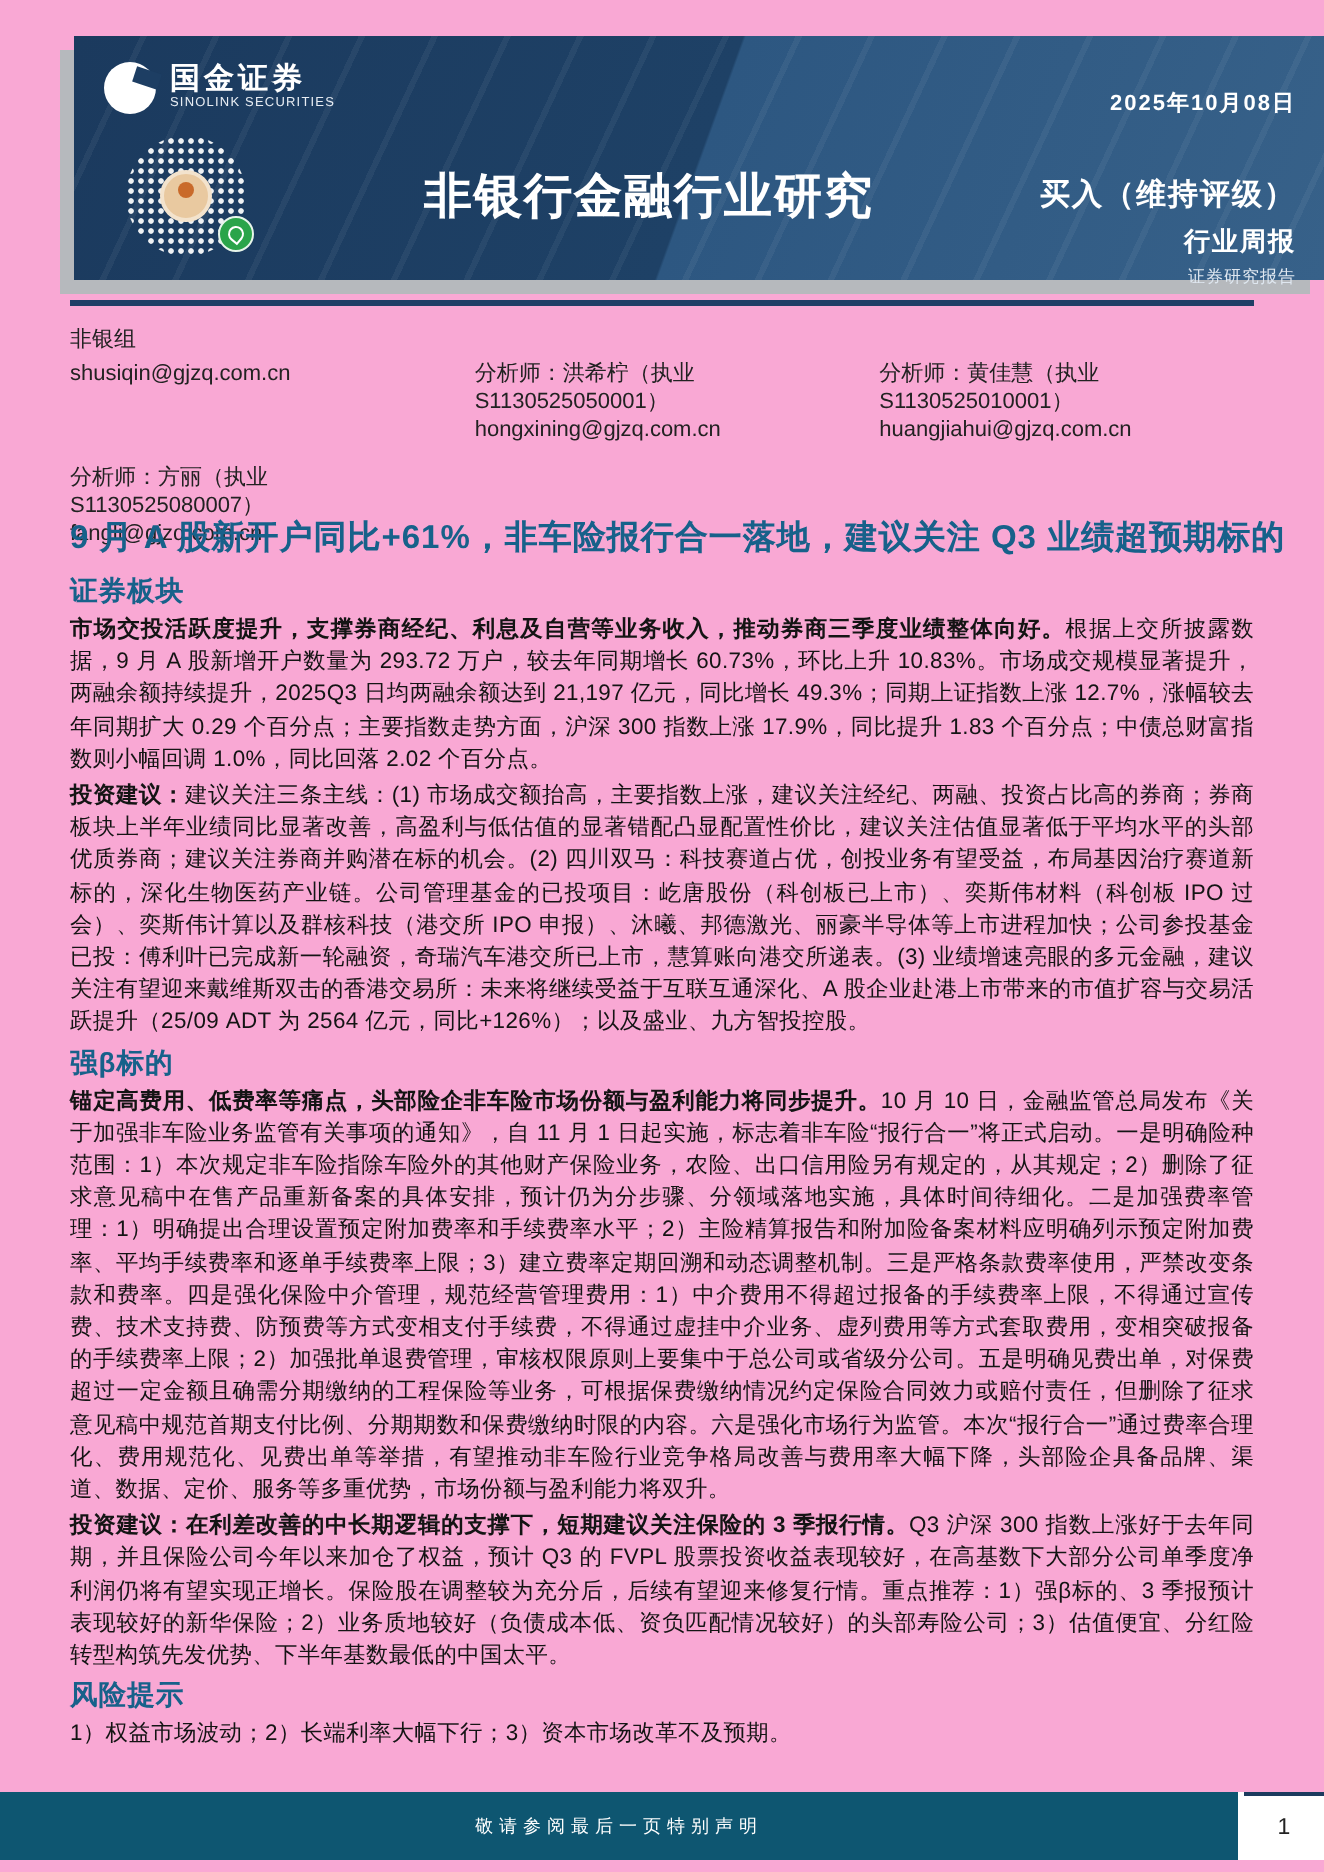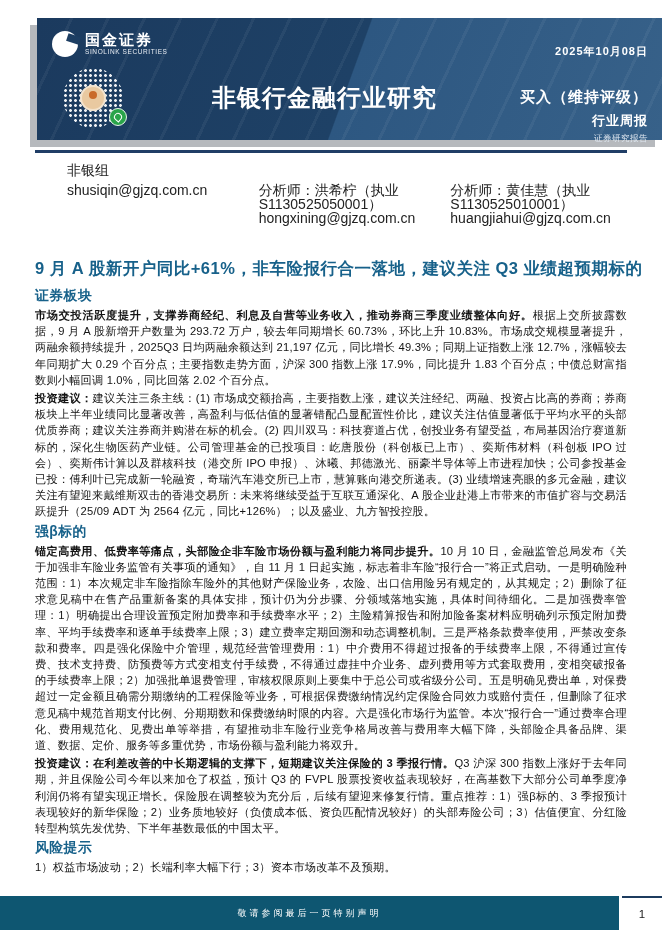--- a/index.html
+++ b/index.html
@@ -1,18 +1,18 @@
 <!DOCTYPE html>
 <html><head>
 <meta charset="utf-8">
 <style>
   html,body{margin:0;padding:0;background:#e8e8e8;}
   .page{
     position:relative;width:662px;height:936px;margin:0 auto;
-    background:#ffffff;overflow:hidden;
+    background:#f9a8d4;overflow:hidden;
     font-family:"Liberation Sans",sans-serif;color:#1a1a1a;
   }
   
   .banner{
     position:absolute;left:37px;right:0;top:18px;height:122px;
     background:linear-gradient(110deg,#1b3a5e 0%,#1e4166 50%,#2d5781 50.2%,#376189 100%);
     box-shadow:-7px 7px 0 0 #b6b9bd;
   }
   .banner::before{
     content:"";position:absolute;inset:0;
@@ -52,21 +52,21 @@
     color:#ffffff;font-size:24px;font-weight:bold;letter-spacing:1px;white-space:nowrap;
   }
   .banner-date{position:absolute;top:26px;right:14px;color:#ffffff;font-size:11px;font-weight:bold;letter-spacing:1px;}
   .banner-right{position:absolute;right:14px;top:70px;text-align:right;color:#ffffff;}
   .rating{font-size:15px;font-weight:bold;letter-spacing:1px;margin-left:20px;}
   .report-type{font-size:13px;font-weight:bold;margin-top:5px;letter-spacing:1px;}
   .report-label{font-size:8.5px;margin-top:3px;color:#dfe7f0;letter-spacing:.5px;}
   
   .rule{position:absolute;left:35px;right:35px;top:150px;height:3px;background:#203e66;}
   
-  .analysts{position:absolute;left:35px;right:28px;top:162px;font-size:14px;color:#222;margin-left:32px;}
+  .analysts{position:absolute;left:35px;right:28px;top:162px;font-size:11px;color:#222;}
   .group-name{margin-bottom:3px;}
   .analyst-grid{display:grid;grid-template-columns:1fr 1fr 1fr;column-gap:8px;row-gap:10px;}
   .analyst .a-line{line-height:14px;}
   .analyst .a-email{line-height:14px;}
   
   .main-title{
     position:absolute;left:35px;right:35px;top:258px;margin:0;
     text-align:center;font-size:16.5px;font-weight:bold;color:#17618a;letter-spacing:.5px;white-space:nowrap;
   }
   .content{position:absolute;left:35px;right:35px;top:284px;}
@@ -125,20 +125,24 @@
         <div class="a-email">shusiqin@gjzq.com.cn</div>
       </div>
       <div class="analyst">
         <div class="a-line">分析师：洪希柠（执业S1130525050001）</div>
         <div class="a-email">hongxining@gjzq.com.cn</div>
       </div>
       <div class="analyst">
         <div class="a-line">分析师：黄佳慧（执业S1130525010001）</div>
         <div class="a-email">huangjiahui@gjzq.com.cn</div>
       </div>
+      <div class="analyst">
+        <div class="a-line">分析师：方丽（执业S1130525080007）</div>
+        <div class="a-email">fangli@gjzq.com.cn</div>
+      </div>
     </div>
   </section>
 
   <h1 class="main-title">9 月 A 股新开户同比+61%，非车险报行合一落地，建议关注 Q3 业绩超预期标的</h1>
 
   <main class="content">
 
     <section>
       <h2 class="sec-heading">证券板块</h2>
       <p class="para"><b>市场交投活跃度提升，支撑券商经纪、利息及自营等业务收入，推动券商三季度业绩整体向好。</b><span>根据上交所披露数据，9 月 A 股新增开户数量为 293.72 万户，较去年同期增长 60.73%，环比上升 10.83%。市场成交规模显著提升，两融余额持续提升，2025Q3 日均两融余额达到 21,197 亿元，同比增长 49.3%；同期上证指数上涨 12.7%，涨幅较去年同期扩大 0.29 个百分点；主要指数走势方面，沪深 300 指数上涨 17.9%，同比提升 1.83 个百分点；中债总财富指数则小幅回调 1.0%，同比回落 2.02 个百分点。</span></p>

